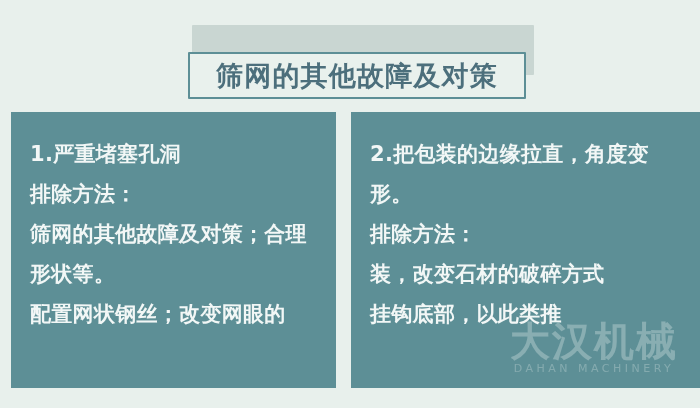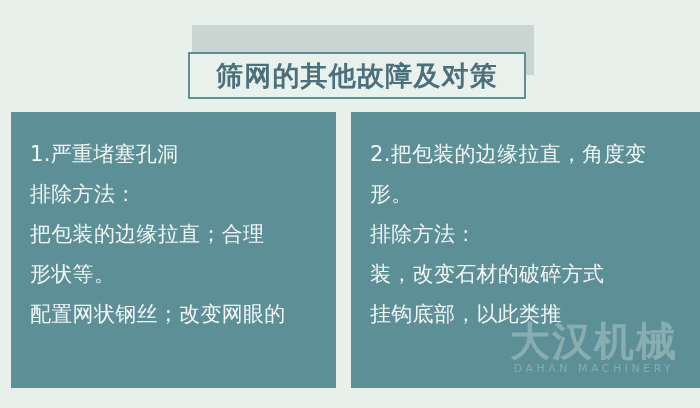--- a/index.html
+++ b/index.html
@@ -66,20 +66,21 @@
     box-sizing: border-box;
     overflow: hidden;
   }
   .panel-left  { left: 11px;  width: 325px; }
   .panel-right { left: 351px; width: 383px; }
 
   .panel-body {
     position: relative;
     z-index: 2;
     padding: 22px 14px 0 19px;
+    font-weight: bold;
   }
   .panel-line {
     color: #f2f7f6;
     font-size: 21px;
     line-height: 40px;
     letter-spacing: 0.3px;
     white-space: nowrap;
   }
 
   
@@ -117,21 +118,21 @@
 
   <div class="title-shadow"></div>
   <div class="title-box">
     <div class="title-text">筛网的其他故障及对策</div>
   </div>
 
   <div class="panel panel-left">
     <div class="panel-body">
       <div class="panel-line">1.严重堵塞孔洞</div>
       <div class="panel-line">排除方法：</div>
-      <div class="panel-line">把包装的边缘拉直；合理</div>
+      <div class="panel-line">筛网的其他故障及对策；合理</div>
       <div class="panel-line">形状等。</div>
       <div class="panel-line">配置网状钢丝；改变网眼的</div>
     </div>
   </div>
 
   <div class="panel panel-right">
     <div class="panel-body">
       <div class="panel-line">2.把包装的边缘拉直，角度变</div>
       <div class="panel-line">形。</div>
       <div class="panel-line">排除方法：</div>

